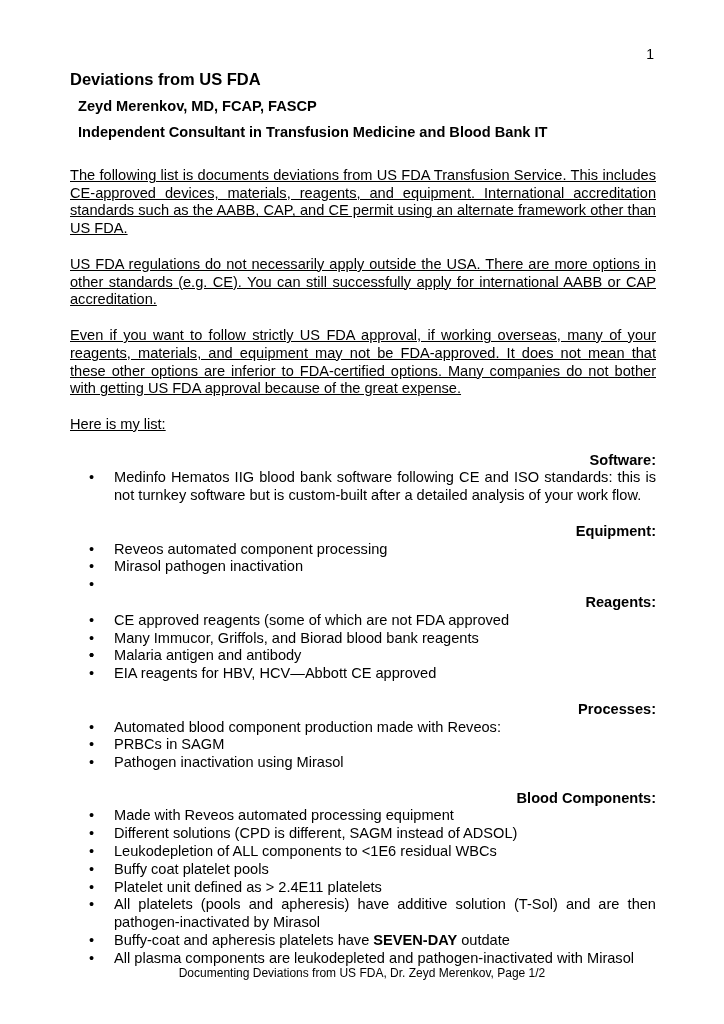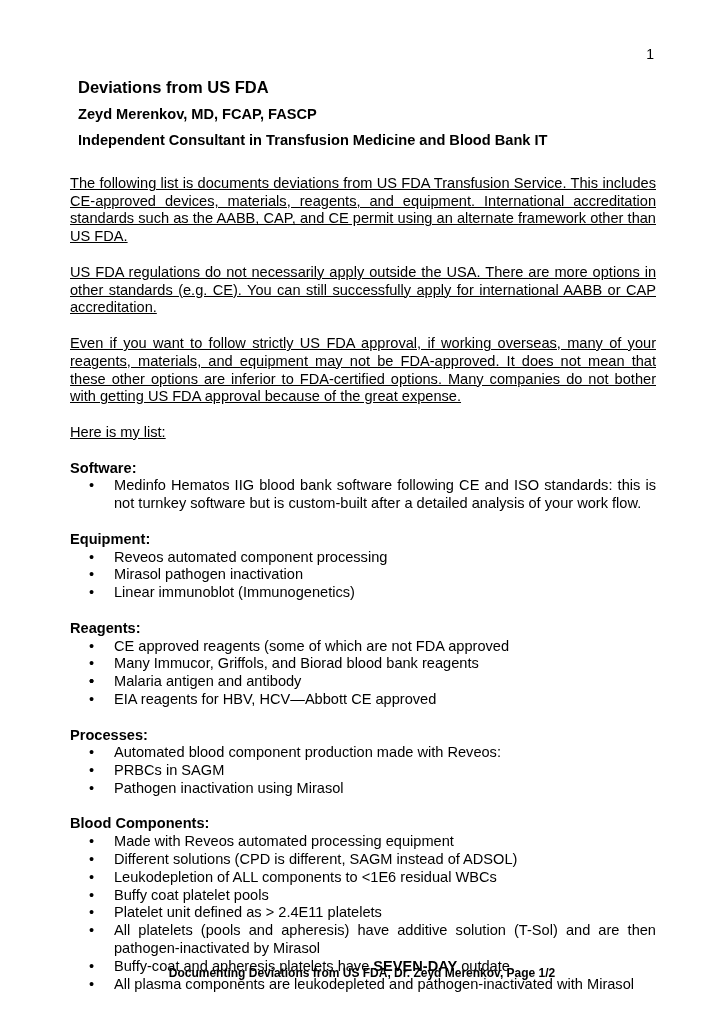--- a/index.html
+++ b/index.html
@@ -2,34 +2,34 @@
 <html><head>
   <meta charset="utf-8">
   <style>
     html, body { margin: 0; padding: 0; background: #ffffff; }
     body {
       width: 724px; height: 1024px; position: relative; overflow: hidden;
       font-family: "Liberation Sans", sans-serif; color: #000;
     }
     .page-num { position: absolute; top: 46px; right: 70px; font-size: 14px; }
     .content { position: absolute; left: 70px; top: 70px; width: 586px; }
-    .title { font-weight: bold; font-size: 16.5px; line-height: 19px; margin: 8px; }
+    .title { font-weight: bold; font-size: 16.5px; line-height: 19px; margin: 0; }
     .subtitle { font-weight: bold; font-size: 14.6px; line-height: 18px; margin: 8px; }
     p.para { font-size: 14.6px; line-height: 17.8px; margin: 0; text-align: justify; text-decoration: underline; }
     .gap { height: 17.8px; }
-    .section-head { font-weight: bold; font-size: 14.6px; line-height: 17.8px; margin: 0; }
+    .section-head { font-weight: bold; font-size: 14.6px; line-height: 17.8px; margin: 0; text-align: right; }
     ul.bullets { list-style: none; margin: 0; padding: 0; }
     ul.bullets li {
       position: relative; padding-left: 44px; font-size: 14.6px; line-height: 17.8px; text-align: justify;
     }
     ul.bullets li .dot {
       position: absolute; left: 19px; top: 0; font-size: 14.6px;
     }
     .footer {
-      position: absolute; top: 966px; left: 0; width: 724px; text-align: center; font-size: 12px; font-weight: bold;
+      position: absolute; top: 966px; left: 0; width: 724px; text-align: center; font-size: 12px;
     }
   </style>
 </head>
 <body>
 
 <div class="page-num">1</div>
 
 <div class="content">
   <h1 class="title">Deviations from US FDA</h1>
   <div class="subtitle">Zeyd Merenkov, MD, FCAP, FASCP</div>
@@ -48,21 +48,21 @@
   <div class="section-head">Software:</div>
   <ul class="bullets">
     <li><span class="dot">•</span><span>Medinfo Hematos IIG blood bank software following CE and ISO standards:  this is not turnkey software but is custom-built after a detailed analysis of your work flow.</span></li>
   </ul>
   <div class="gap"></div>
 
   <div class="section-head">Equipment:</div>
   <ul class="bullets">
     <li><span class="dot">•</span><span>Reveos automated component processing</span></li>
     <li><span class="dot">•</span><span>Mirasol pathogen inactivation</span></li>
-    <li><span class="dot">•</span><span>Linear immunoblot (Immunogenetics)</span></li>
+    <li><span class="dot">•</span></li>
   </ul>
   <div class="gap"></div>
 
   <div class="section-head">Reagents:</div>
   <ul class="bullets">
     <li><span class="dot">•</span><span>CE approved reagents (some of which are not FDA approved</span></li>
     <li><span class="dot">•</span><span>Many Immucor, Griffols, and Biorad blood bank reagents</span></li>
     <li><span class="dot">•</span></li>
     <li><span class="dot">•</span><span>Malaria antigen and antibody</span></li>
     <li><span class="dot">•</span><span>EIA reagents for HBV, HCV—Abbott CE approved</span></li>

